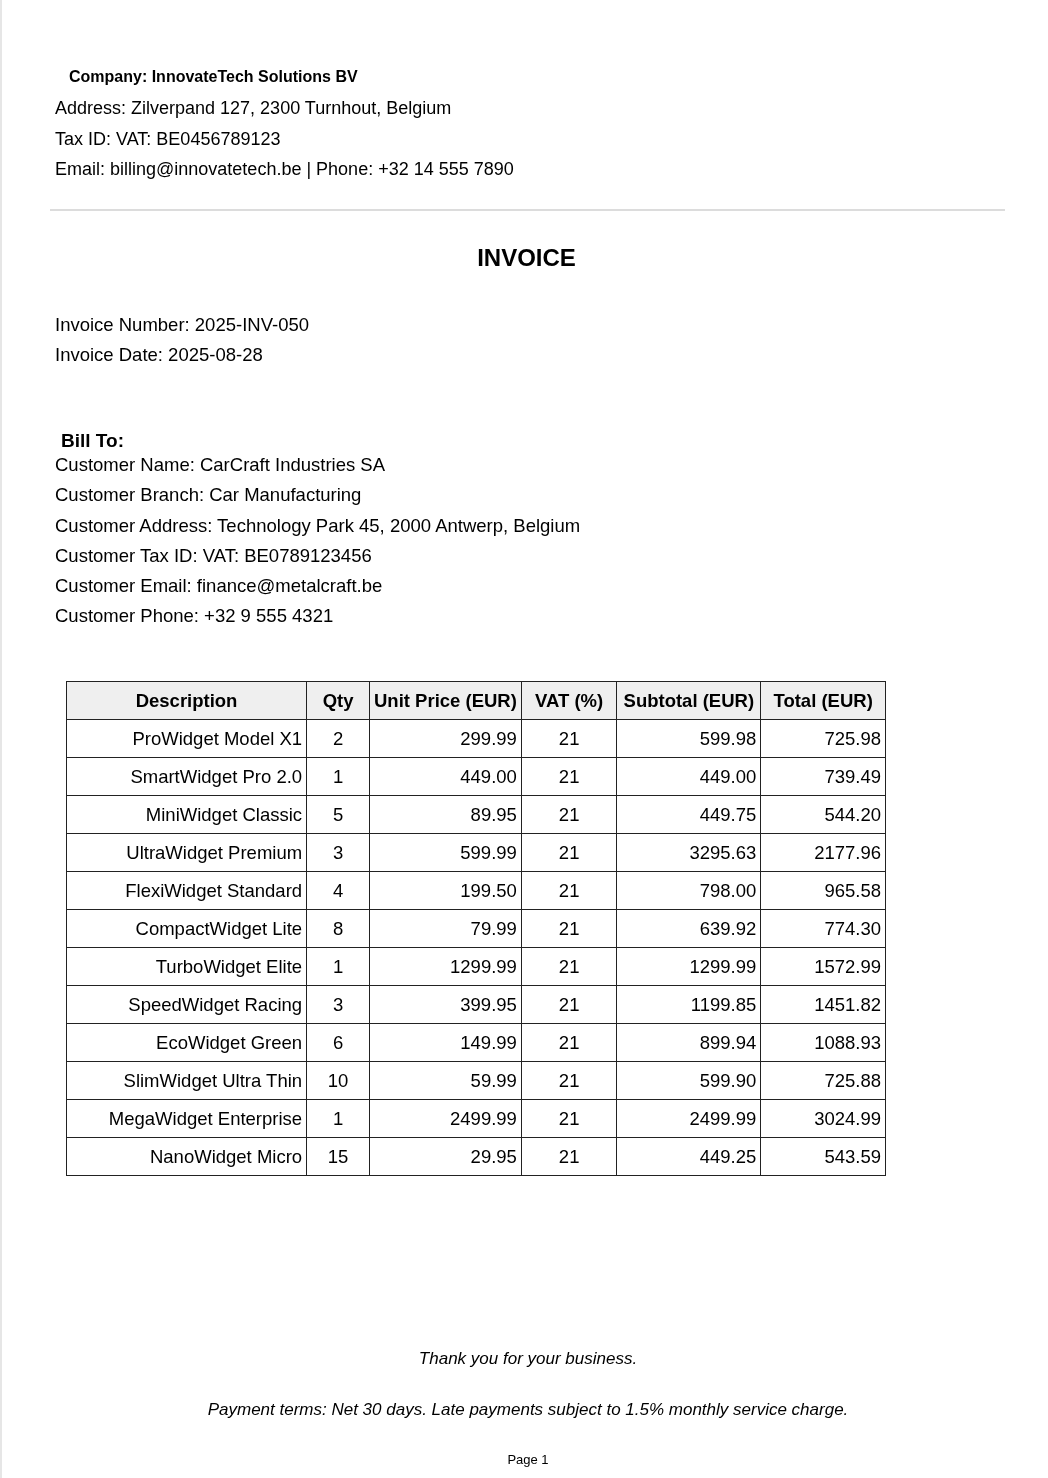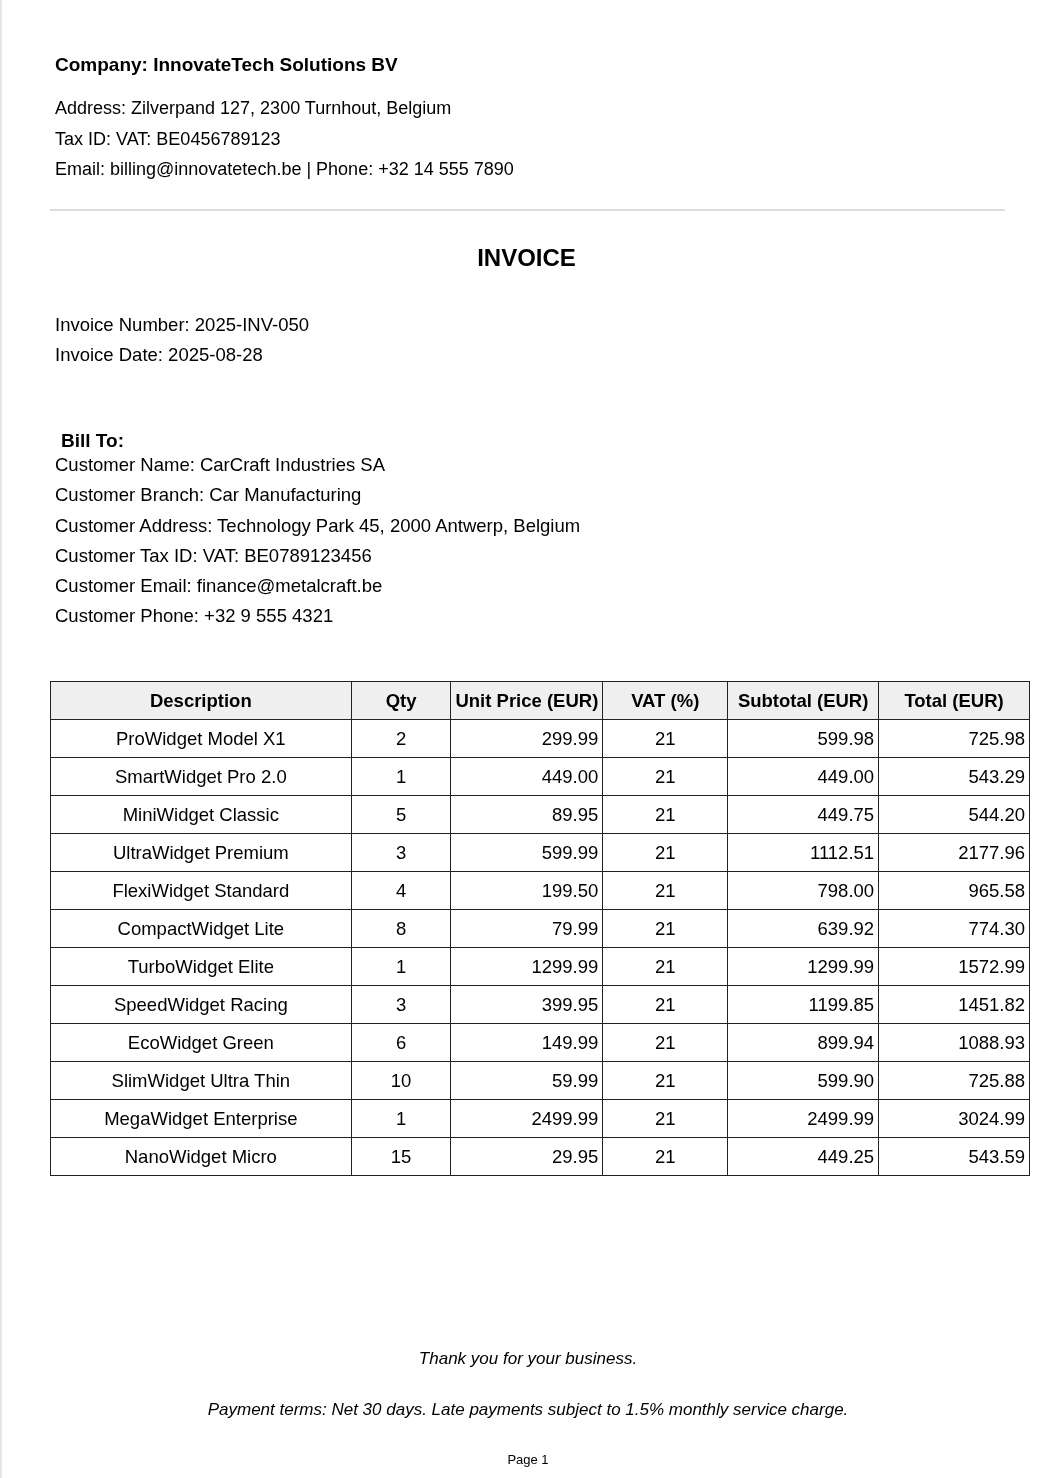--- a/index.html
+++ b/index.html
@@ -11,51 +11,51 @@
       color: #000;
       position: relative;
       overflow: hidden;
     }
     .edge {
       position: absolute; left: 0; top: 0; bottom: 0; width: 2px;
       background: #e6e6e6;
     }
     .company-name {
       position: absolute; left: 55px; top: 54px;
-      font-size: 19px; font-weight: bold; margin: 0;
+      font-size: 16px; font-weight: bold; margin: 14px;
     }
     .company-line {
       position: absolute; left: 55px; font-size: 18px;
     }
     .divider {
       position: absolute; left: 50px; width: 955px; top: 209px;
       height: 0; border-top: 2px solid #dcdcdc;
     }
     .title {
       position: absolute; left: 0; width: 1053px; top: 244px;
       text-align: center; font-size: 24px; font-weight: bold; margin: 0;
     }
     .info-line { position: absolute; left: 55px; font-size: 18.5px; }
     .billto-heading {
       position: absolute; left: 55px; top: 424px; font-size: 19px; font-weight: bold; margin: 6px;
     }
     table.items {
-      position: absolute; left: 50px; top: 681px;
-      border-collapse: collapse; width: 980px;
+      position: absolute; left: 66px; top: 681px;
+      border-collapse: collapse; width: 820px;
       font-size: 18.5px;
     }
     table.items th, table.items td {
       border: 1.5px solid #222;
       height: 37px; padding: 0 4px;
       white-space: nowrap;
     }
     table.items th {
       background: #efefef; font-weight: bold; text-align: center; font-size: 18.5px;
     }
-    table.items td.desc { text-align: center; margin-top: 16px; }
+    table.items td.desc { text-align: right; margin-top: 16px; }
     table.items td.center { text-align: center; }
     table.items td.num { text-align: right; }
     col.c-desc { width: 301px; }
     col.c-qty { width: 100px; }
     col.c-unit { width: 151px; }
     col.c-vat { width: 125px; }
     col.c-sub { width: 151px; }
     col.c-tot { width: 151px; }
     .footer-note {
       position: absolute; left: 0; width: 1056px; text-align: center;
@@ -118,36 +118,36 @@
         <td class="center">21</td>
         <td class="num">599.98</td>
         <td class="num">725.98</td>
       </tr>
       <tr>
         <td class="desc">SmartWidget Pro 2.0</td>
         <td class="center">1</td>
         <td class="num">449.00</td>
         <td class="center">21</td>
         <td class="num">449.00</td>
-        <td class="num">543.29</td>
+        <td class="num">739.49</td>
       </tr>
       <tr>
         <td class="desc">MiniWidget Classic</td>
         <td class="center">5</td>
         <td class="num">89.95</td>
         <td class="center">21</td>
         <td class="num">449.75</td>
         <td class="num">544.20</td>
       </tr>
       <tr>
         <td class="desc">UltraWidget Premium</td>
         <td class="center">3</td>
         <td class="num">599.99</td>
         <td class="center">21</td>
-        <td class="num">1112.51</td>
+        <td class="num">3295.63</td>
         <td class="num">2177.96</td>
       </tr>
       <tr>
         <td class="desc">FlexiWidget Standard</td>
         <td class="center">4</td>
         <td class="num">199.50</td>
         <td class="center">21</td>
         <td class="num">798.00</td>
         <td class="num">965.58</td>
       </tr>

